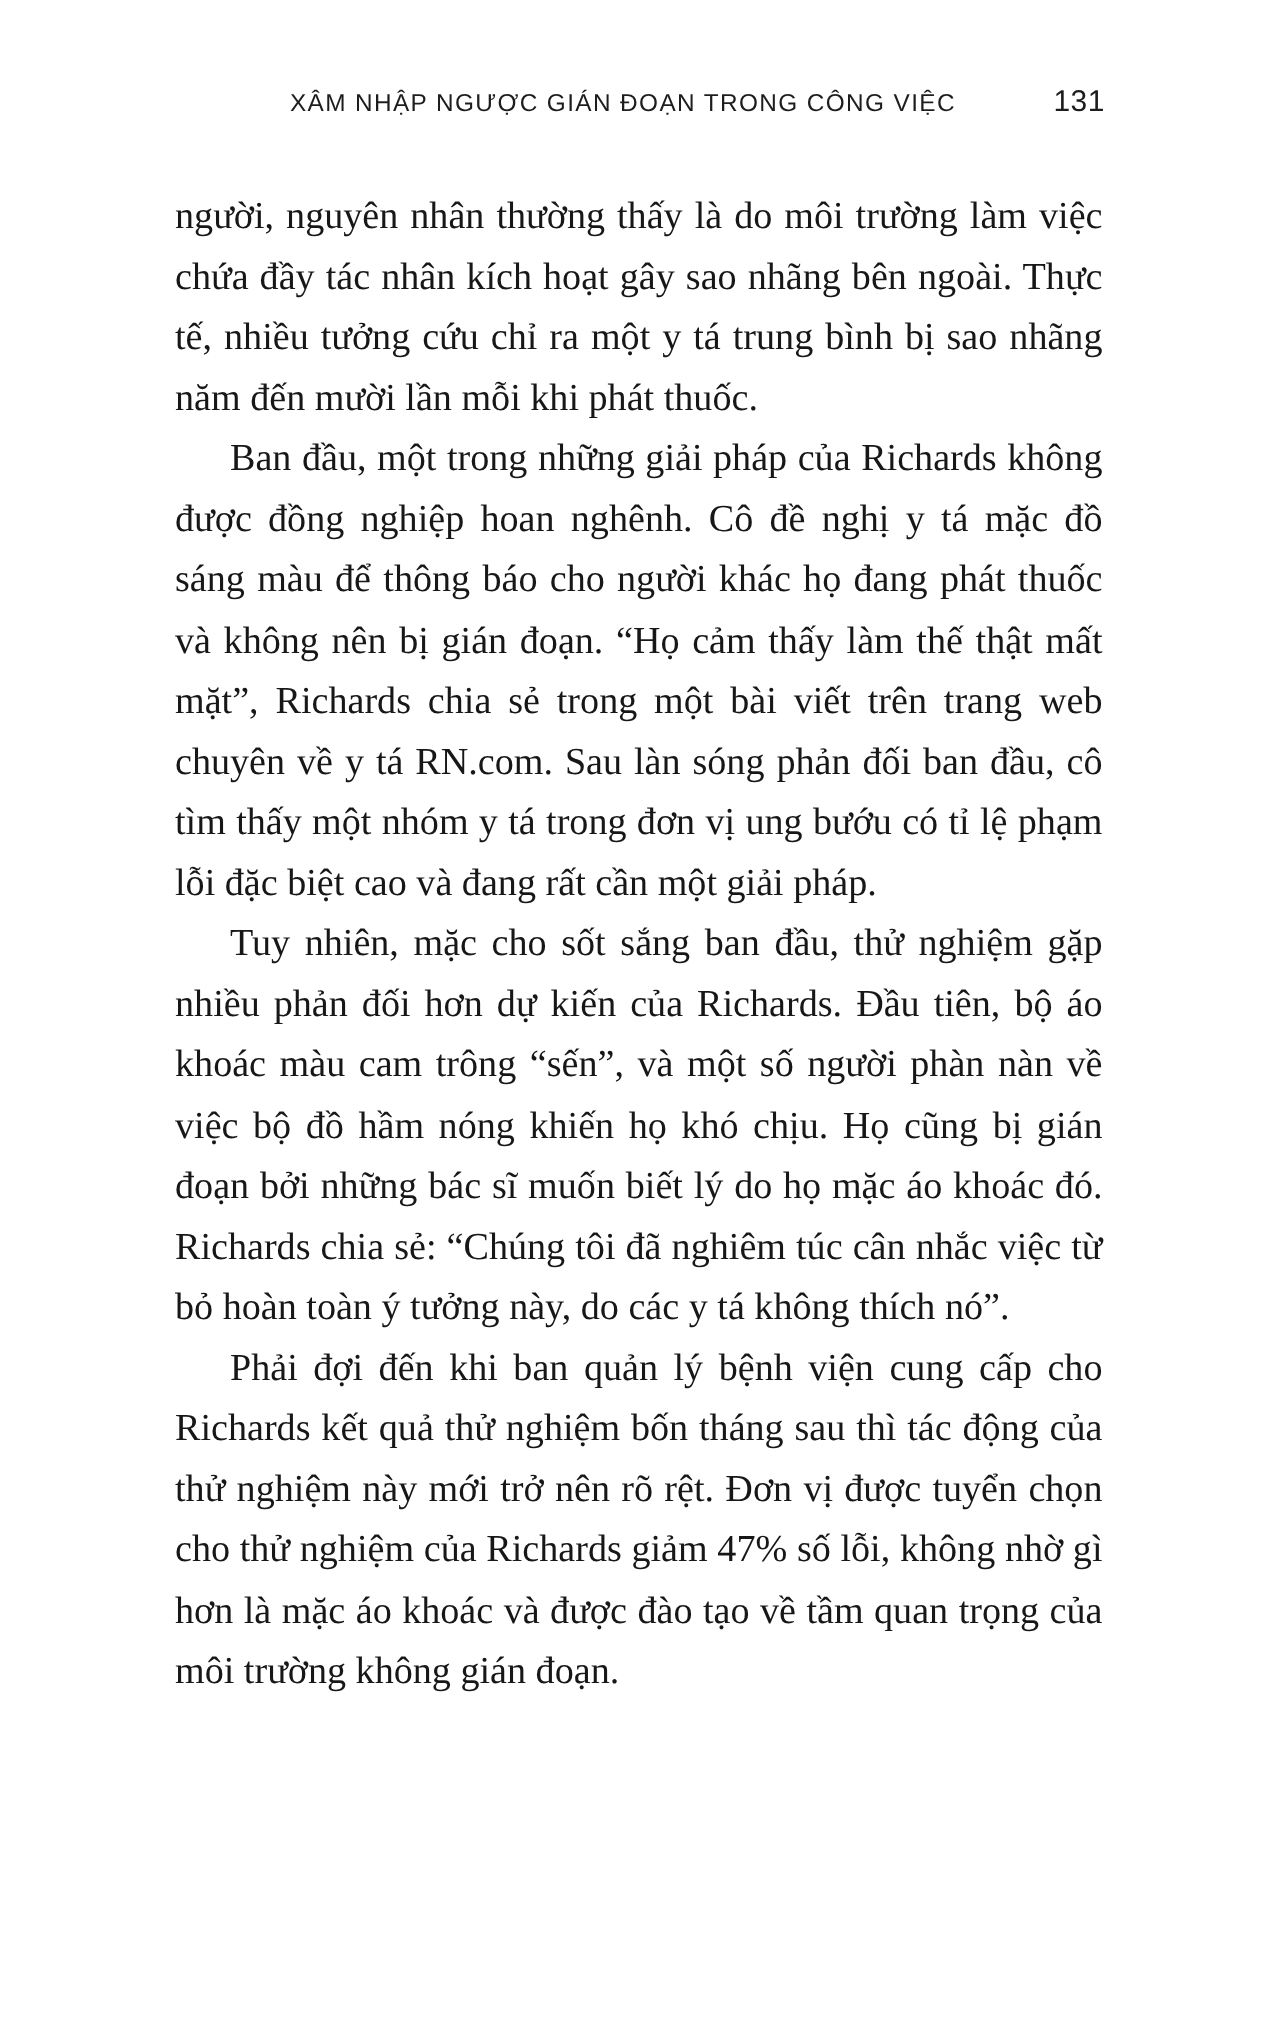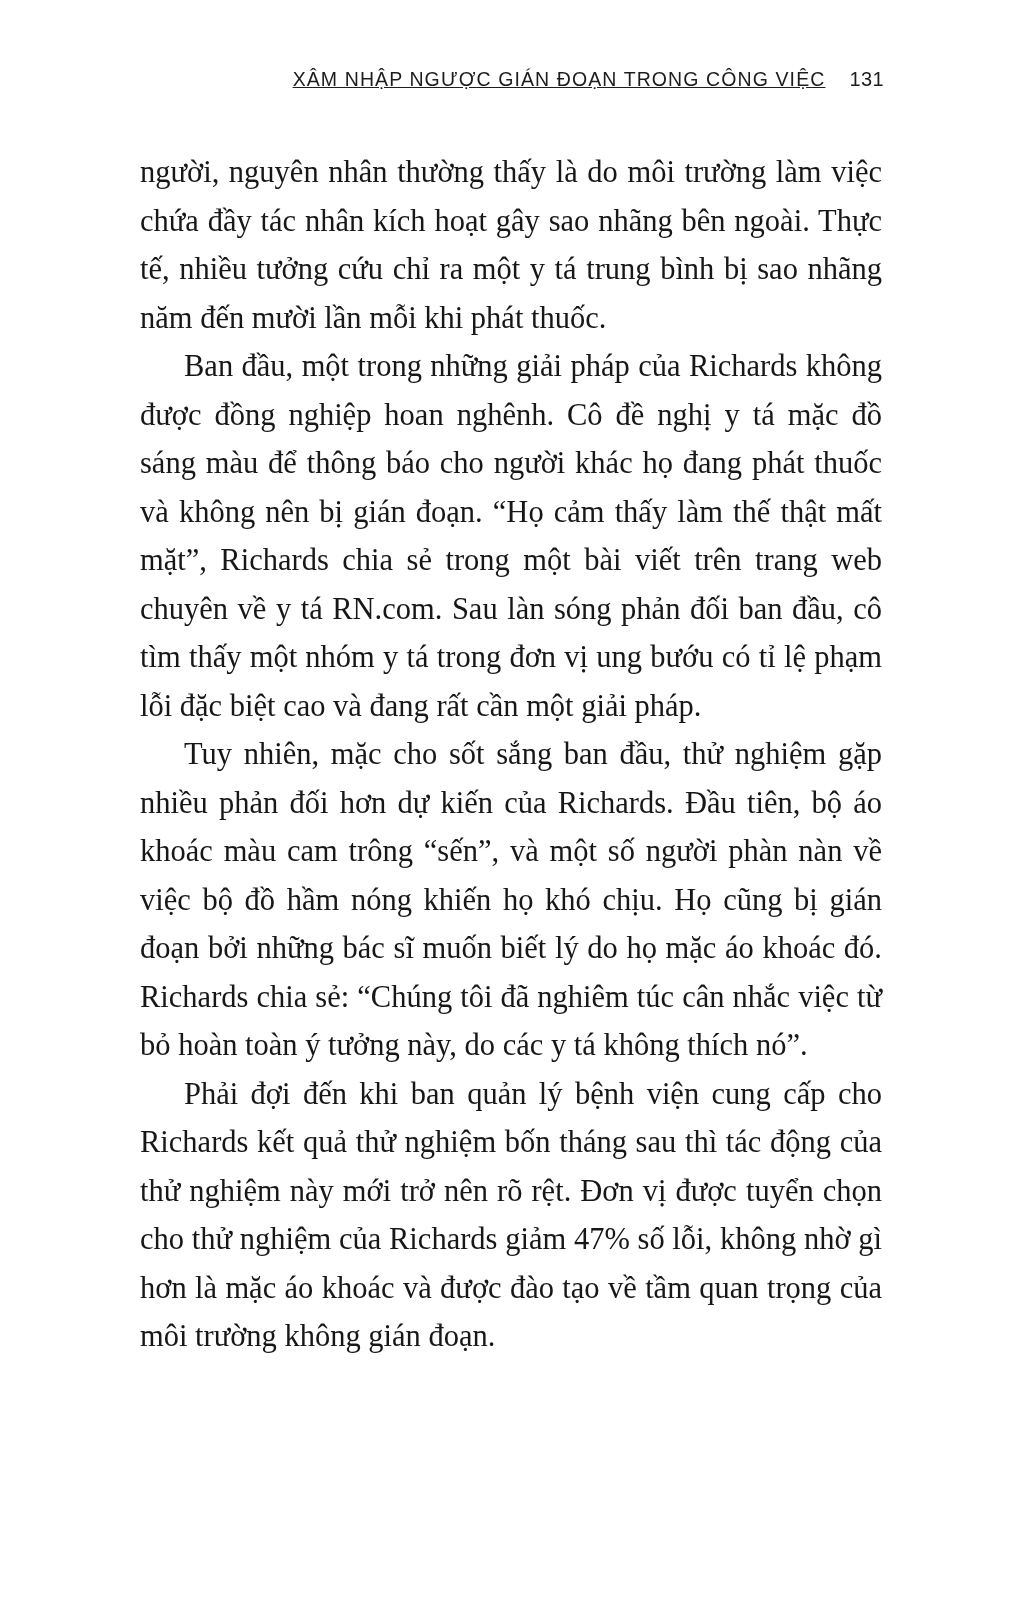--- a/index.html
+++ b/index.html
@@ -26,27 +26,26 @@
     justify-content: flex-end;
     align-items: baseline;
   }
   .running-head .head-title {
     font-family: "Liberation Sans", sans-serif;
     font-size: 19.5px;
     letter-spacing: 1.1px;
     color: #1d1d1d;
     text-transform: uppercase;
     white-space: nowrap;
-    text-decoration: underline;
   }
   .running-head .head-folio {
     font-family: "Liberation Sans", sans-serif;
-    font-size: 20px;
+    font-size: 24px;
     color: #1d1d1d;
-    margin-left: 24px;
+    margin-left: 78px;
     letter-spacing: 0.4px;
   }
   .body-text {
     position: absolute;
     top: 148px;
     left: 140px;
     width: 742px;
   }
   .body-text p {
     margin: 0;

